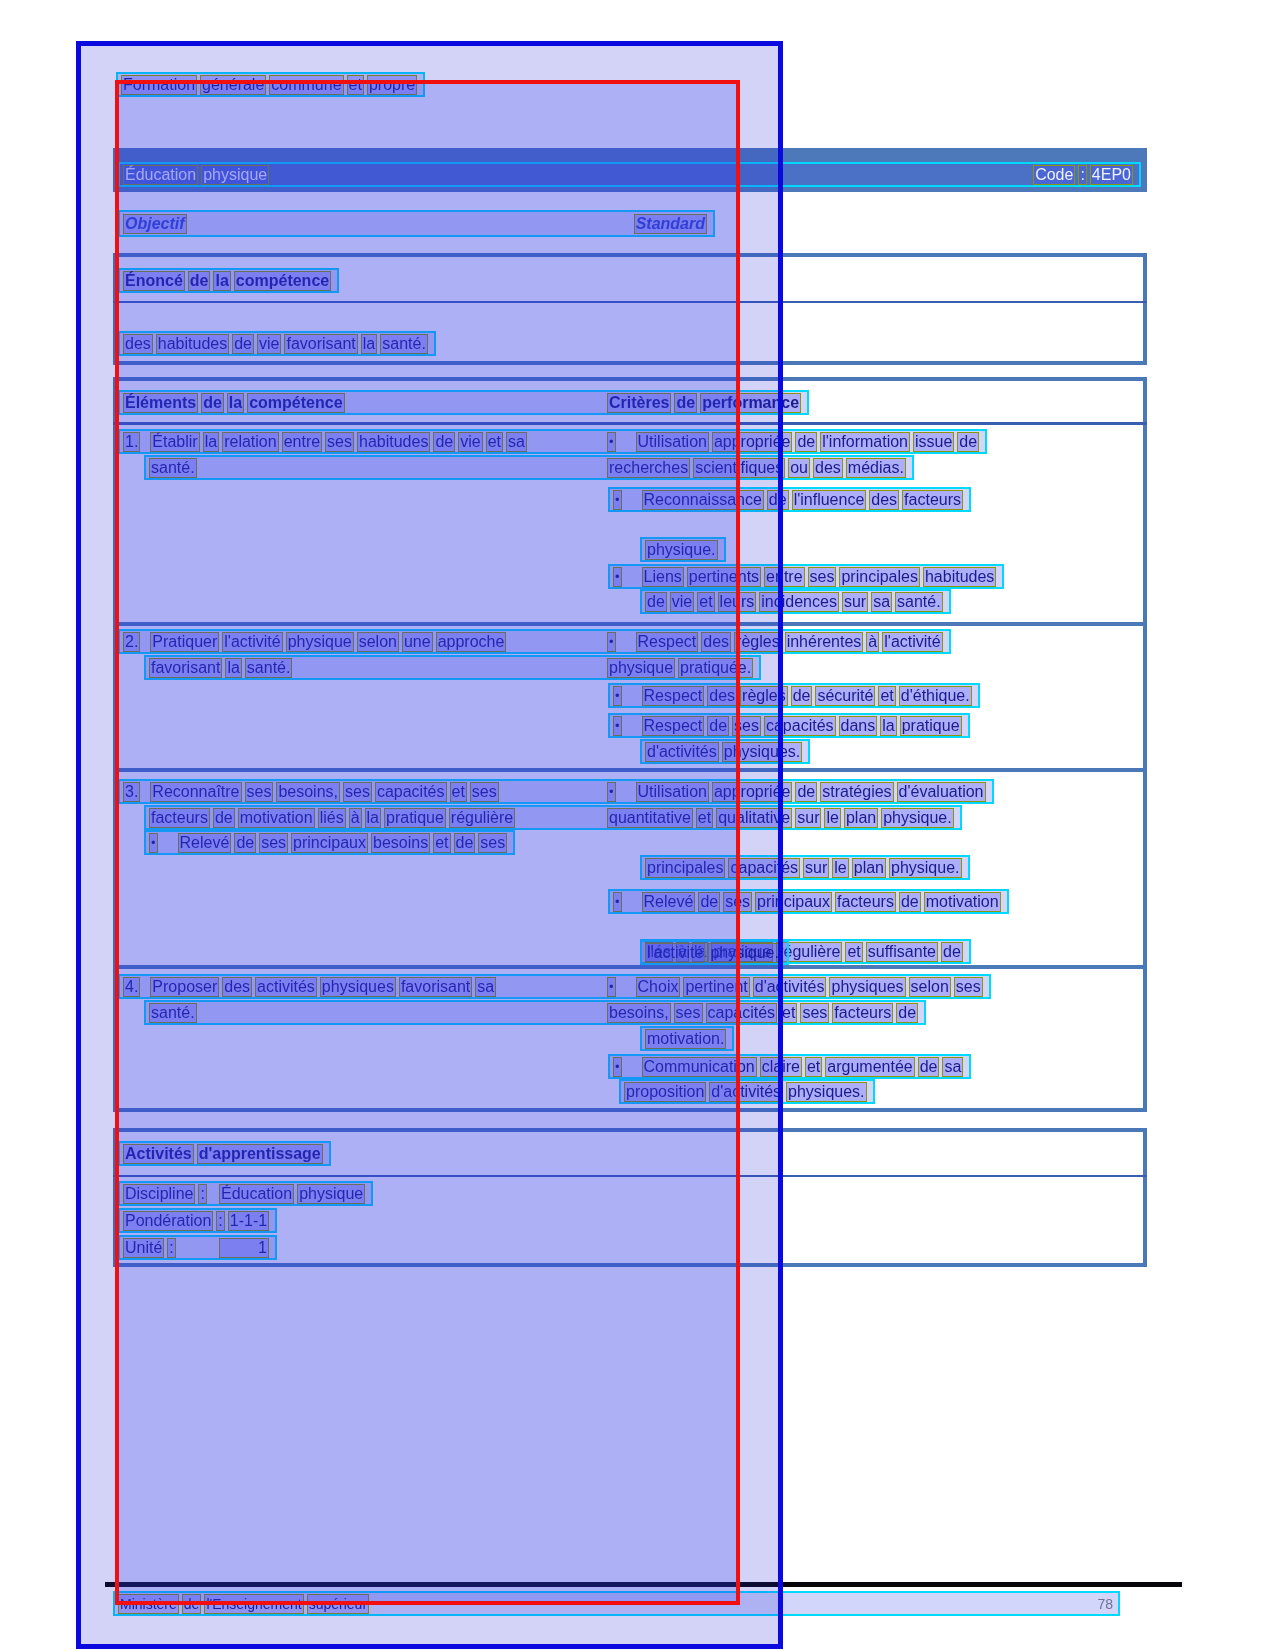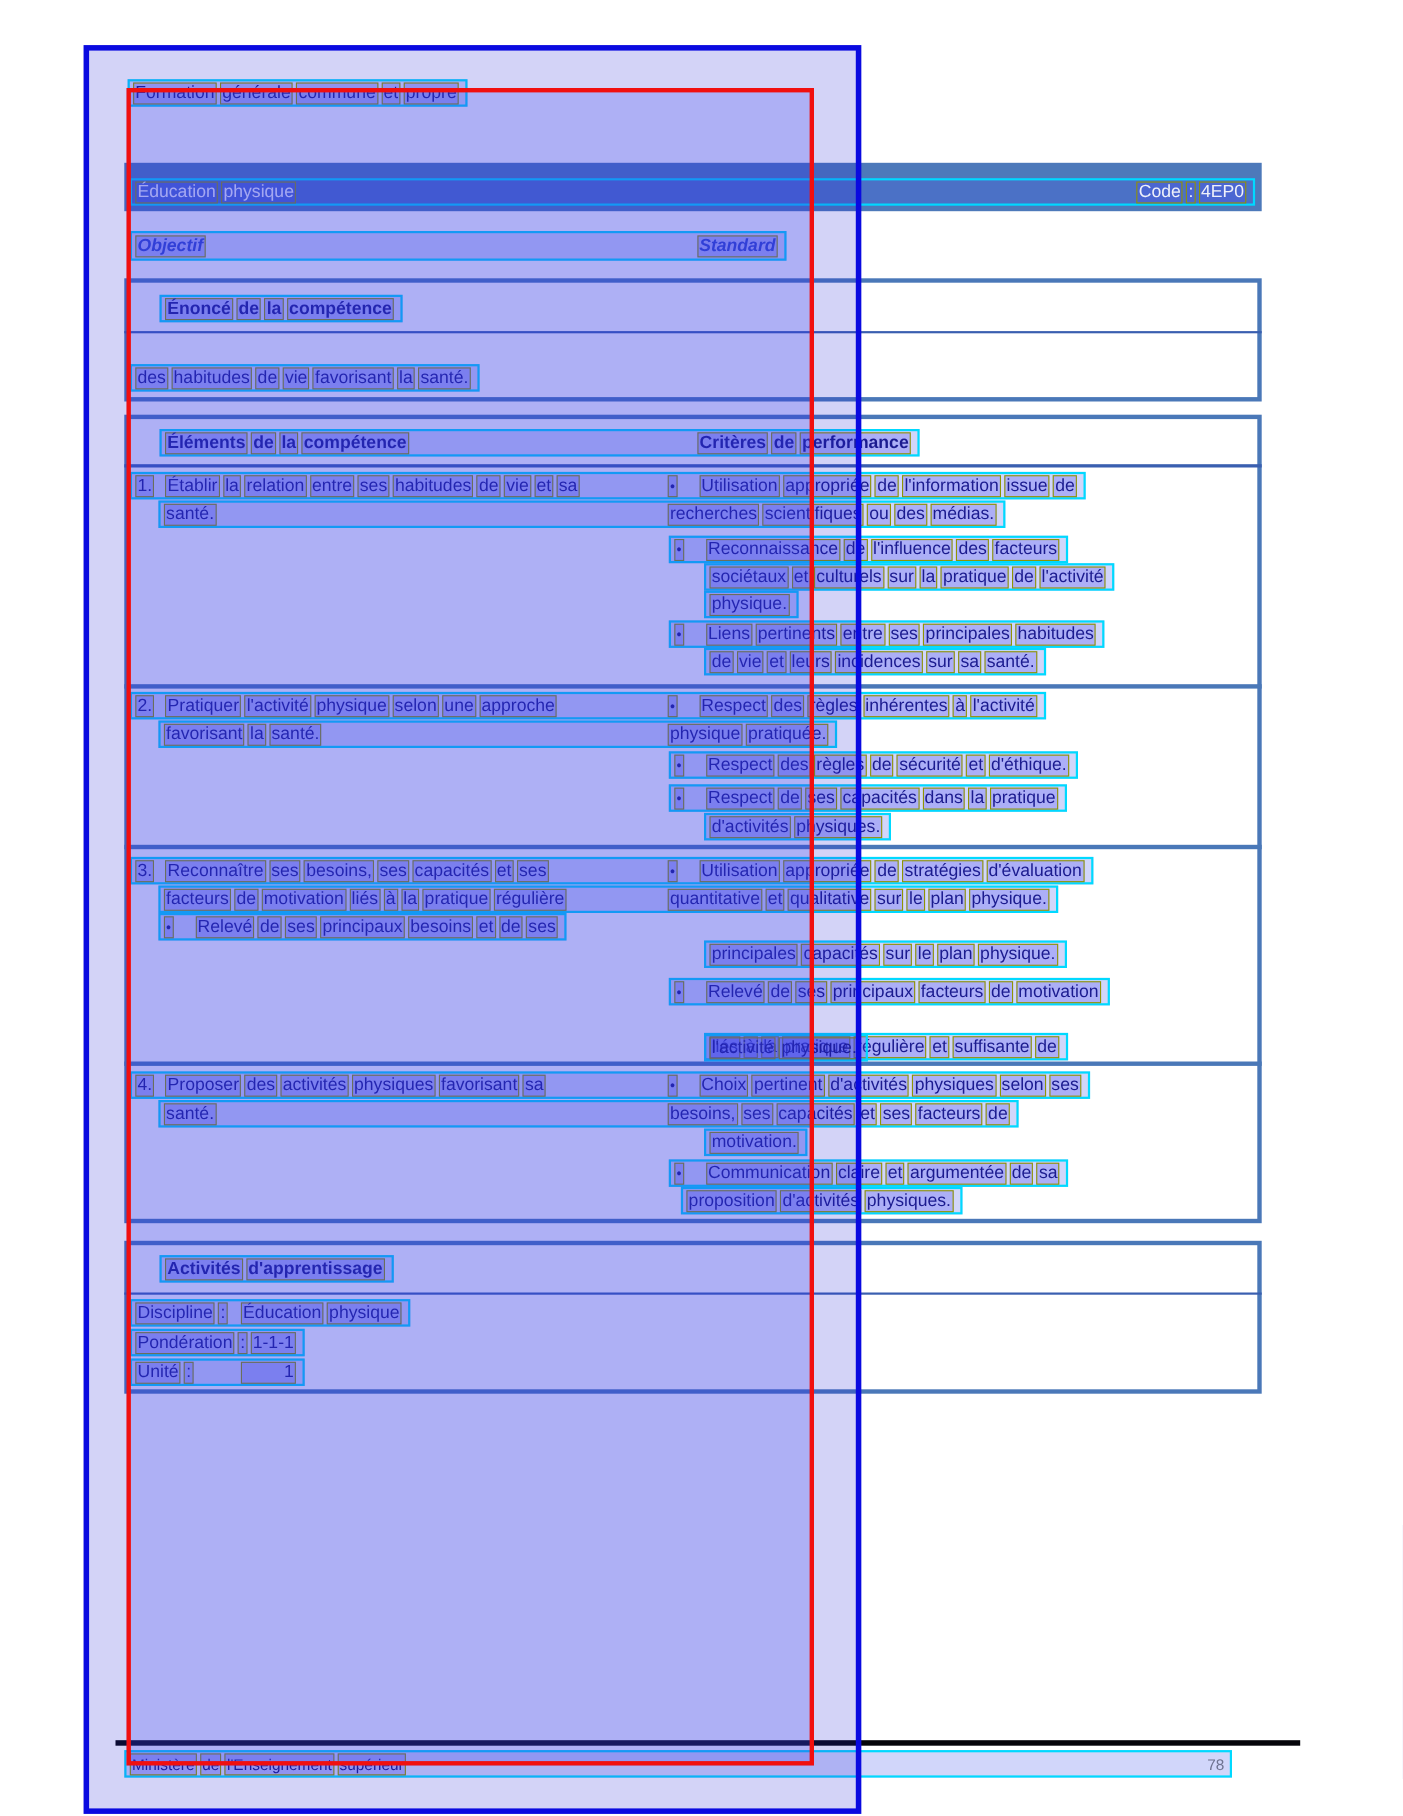--- a/index.html
+++ b/index.html
@@ -14,21 +14,21 @@
   .line{position:absolute;display:flex;align-items:center;height:25px;box-sizing:border-box;
         border:2px solid var(--line-box-border,#00d9ff);background:rgba(70,90,235,0.25);
         padding:0 3px;white-space:nowrap;font-size:16px;}
   .lp{display:flex;align-items:center;flex:none;text-align:right;}
   .rp{display:flex;align-items:center;}
   .lp.w484{width:484px;} .lp.w458{width:458px;}
   .w{display:inline-block;border:1px solid var(--word-box-border,#8f9404);
      background:rgba(75,75,240,0.28);padding:0 1px;margin-right:3px;line-height:18px;}
   .bullet{margin-right:20px;font-size:13px;}
   .num{margin-right:10px;}
-  .bold{font-weight:bold;margin-left:27px;}
+  .bold{font-weight:bold;}
   .accent{color:var(--accent-header,#3347cf);font-weight:bold;font-style:italic;font-size:16px;height:27px;}
   .white{color:var(--title-text,#eef0fa);}
   .between{justify-content:space-between;}
   .small{font-size:14px;}
   .labelw{display:inline-flex;min-width:96px;}
   .wideval .w{min-width:46px;text-align:right;}
   .pgnum{color:var(--page-number,#6e7390);padding:0 2px;}
   
   .ov{position:absolute;box-sizing:border-box;pointer-events:none;}
   .ov-blue{left:76px;top:41px;width:707px;height:1608px;border:5px solid var(--overlay-blue-border,#0a0ae0);
@@ -98,23 +98,20 @@
         <span class="words"><span class="w">santé.</span></span>
       </div>
     <div class="rp">
         <span class="words"><span class="w">recherches</span><span class="w">scientifiques</span><span class="w">ou</span><span class="w">des</span><span class="w">médias.</span></span>
       </div>
   </div>
   <div class="line" style="top:487px;left:608px;">
     <span class="w bullet">•</span>
     <span class="words"><span class="w">Reconnaissance</span><span class="w">de</span><span class="w">l'influence</span><span class="w">des</span><span class="w">facteurs</span></span>
   </div>
-  <div class="line" style="top:512px;left:640px;">
-    <span class="words"><span class="w">sociétaux</span><span class="w">et</span><span class="w">culturels</span><span class="w">sur</span><span class="w">la</span><span class="w">pratique</span><span class="w">de</span><span class="w">l'activité</span></span>
-  </div>
   <div class="line" style="top:537px;left:640px;">
     <span class="words"><span class="w">physique.</span></span>
   </div>
   <div class="line" style="top:564px;left:608px;">
     <span class="w bullet">•</span>
     <span class="words"><span class="w">Liens</span><span class="w">pertinents</span><span class="w">entre</span><span class="w">ses</span><span class="w">principales</span><span class="w">habitudes</span></span>
   </div>
   <div class="line" style="top:589px;left:640px;">
     <span class="words"><span class="w">de</span><span class="w">vie</span><span class="w">et</span><span class="w">leurs</span><span class="w">incidences</span><span class="w">sur</span><span class="w">sa</span><span class="w">santé.</span></span>
   </div>

